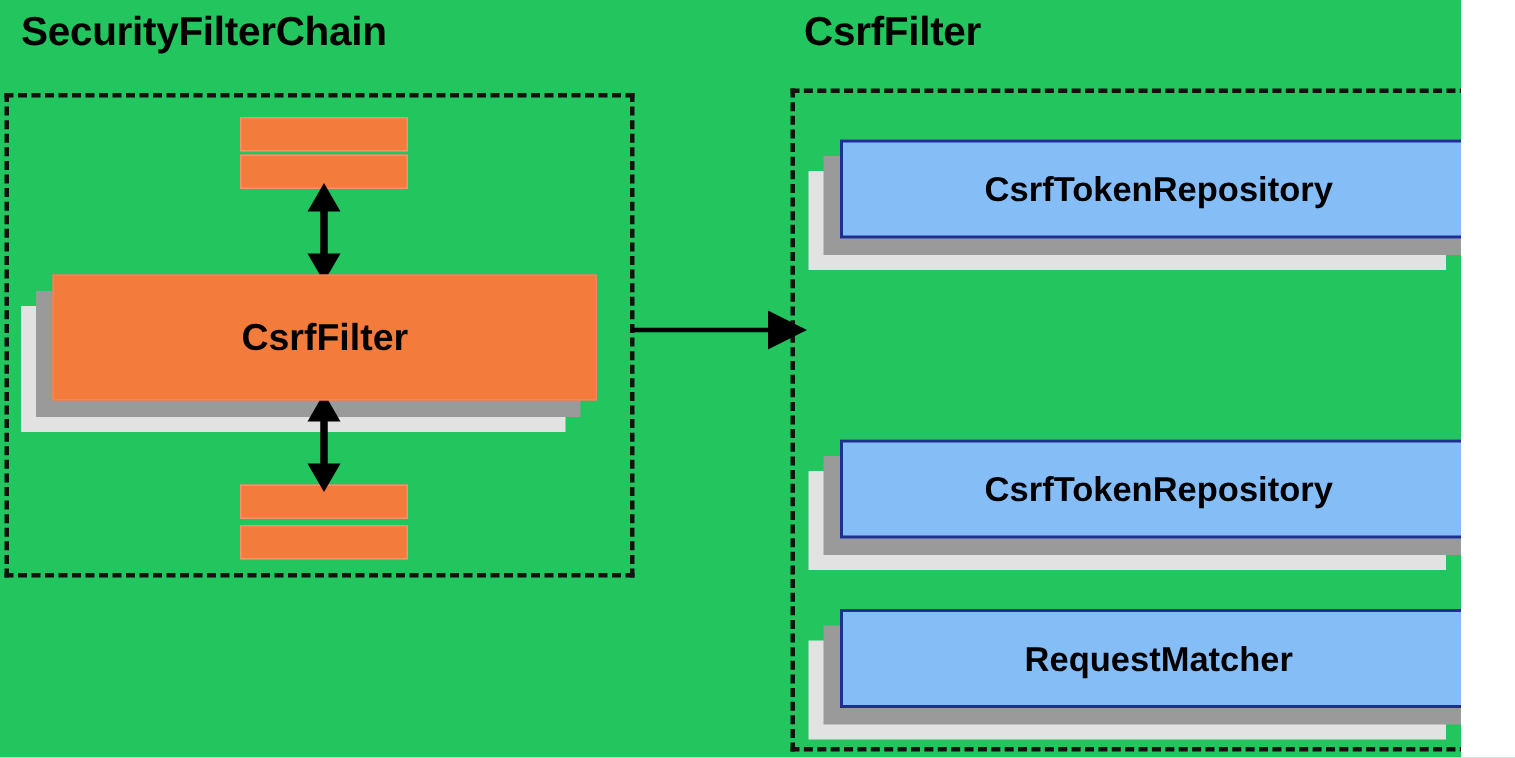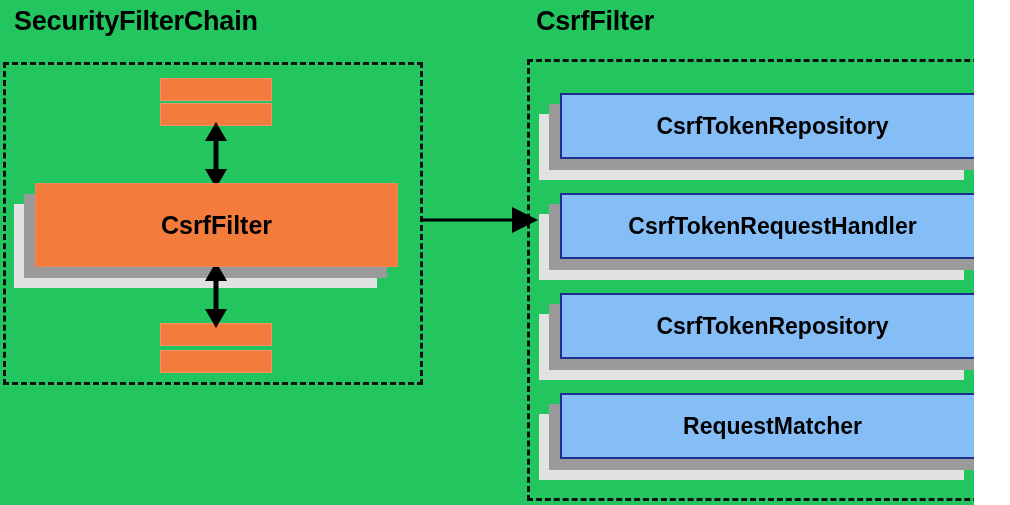--- a/index.html
+++ b/index.html
@@ -100,21 +100,21 @@
 
   
   #node-csrffilter-left { left: 35px; top: 183px; width: 363px; height: 84px; }
   #node-csrffilter-left .node-label { font-size: 25px; }
 
   
   .node-blue { left: 560px; width: 425px; height: 66px; }
   #node-csrftokenrepository     { top: 93px;  }
   #node-csrftokenrequesthandler { top: 193px; }
   #node-accessdeniedhandler     { top: 293px; }
-  #node-requestmatcher          { top: 393px; }
+  #node-requestmatcher          { top: 406px; }
 
   
   #bar-top-1    { left: 160px; top: 78px;  width: 112px; height: 23px; }
   #bar-top-2    { left: 160px; top: 103px; width: 112px; height: 23px; }
   #bar-bottom-1 { left: 160px; top: 323px; width: 112px; height: 23px; }
   #bar-bottom-2 { left: 160px; top: 350px; width: 112px; height: 23px; }
 
   
   .arrow-svg {
     position: absolute;
@@ -169,27 +169,20 @@
   </svg>
 
   <div class="node node-blue" id="node-csrftokenrepository">
     <span class="shadow-far"></span>
     <span class="shadow-near"></span>
     <span class="face">
       <span class="node-label">CsrfTokenRepository</span>
     </span>
   </div>
 
-  <div class="node node-blue" id="node-csrftokenrequesthandler">
-    <span class="shadow-far"></span>
-    <span class="shadow-near"></span>
-    <span class="face">
-      <span class="node-label">CsrfTokenRequestHandler</span>
-    </span>
-  </div>
 
   <div class="node node-blue" id="node-accessdeniedhandler">
     <span class="shadow-far"></span>
     <span class="shadow-near"></span>
     <span class="face">
       <span class="node-label">CsrfTokenRepository</span>
     </span>
   </div>
 
   <div class="node node-blue" id="node-requestmatcher">

